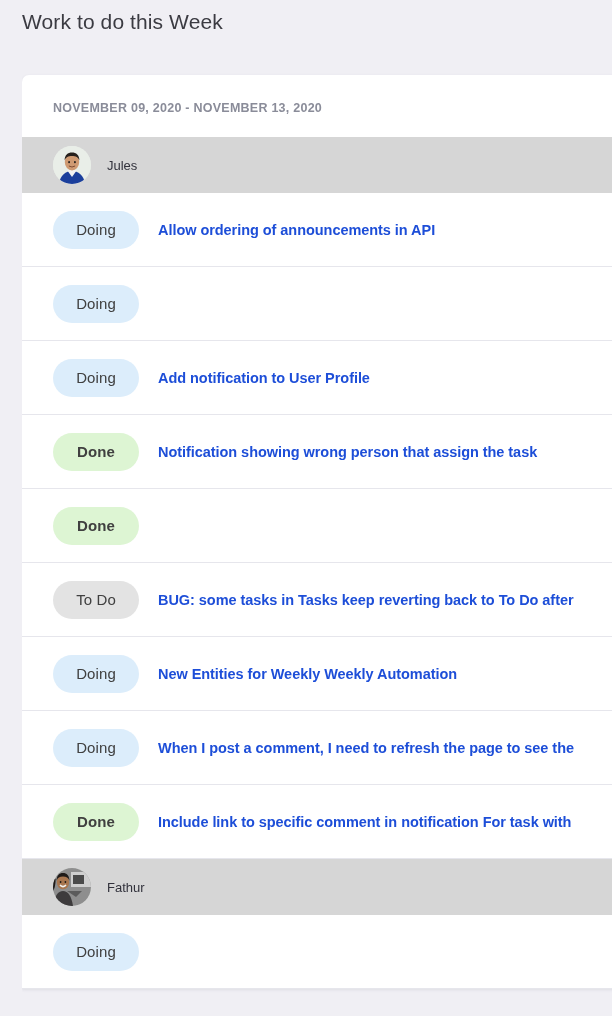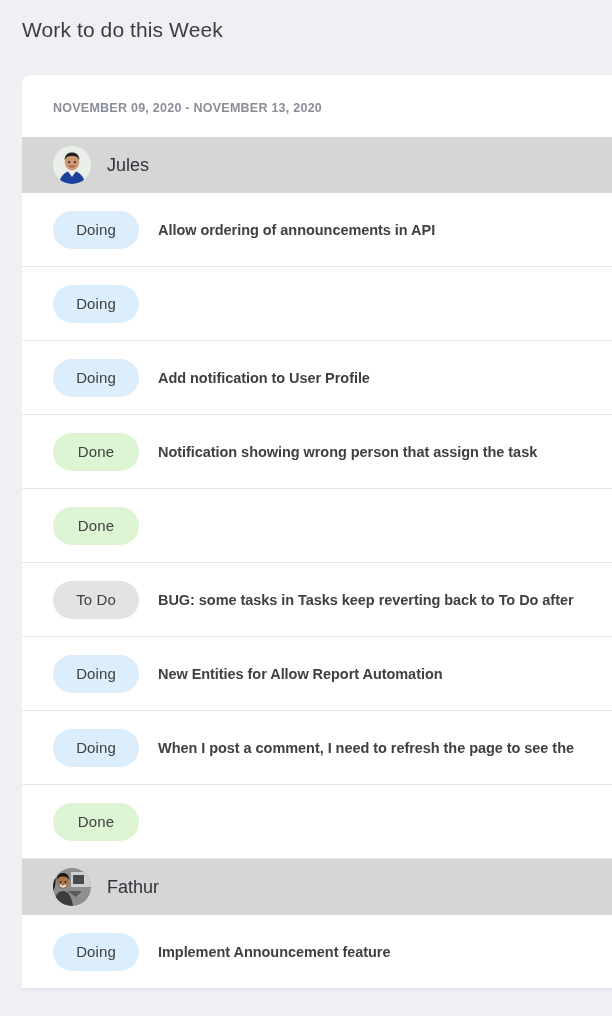--- a/index.html
+++ b/index.html
@@ -20,21 +20,21 @@
     position: relative;
     width: 612px;
     height: 1016px;
     overflow: hidden;
   }
 
   
   .page-title {
     position: absolute;
     left: 22px;
-    top: 16px;
+    top: 8px;
     font-size: 21px;
     font-weight: 400;
     color: #3b3b42;
     letter-spacing: 0.1px;
     line-height: 28px;
     white-space: nowrap;
   }
 
   
   .card {
@@ -73,21 +73,21 @@
     flex: 0 0 38px;
     overflow: hidden;
     position: relative;
     background: #e7ece7;
   }
 
   .avatar svg { display: block; width: 38px; height: 38px; }
 
   .user-name {
     margin-left: 16px;
-    font-size: 18px;
+    font-size: 13px;
     font-weight: 400;
     color: #32323c;
     white-space: nowrap;
   }
 
   
   .task-row {
     display: flex;
     align-items: center;
     height: 74px;
@@ -108,28 +108,28 @@
     justify-content: center;
     font-size: 15px;
     font-weight: 400;
     color: #404040;
     letter-spacing: 0.1px;
     padding: 0 12px;
     white-space: nowrap;
   }
 
   .badge.doing { background: #dcedfb; }
-  .badge.done  { background: #ddf5d3; }
+  .badge.done  { background: #ddf5d3; font-weight: bold; }
   .badge.todo  { background: #e3e3e3; }
 
   .task-title {
     margin-left: 19px;
     font-size: 14.5px;
     font-weight: 700;
-    color: #404040;
+    color: #1d4ed8;
     white-space: nowrap;
     letter-spacing: -0.05px;
   }
 
   
   .gutter {
     position: absolute;
     left: 0;
     top: 0;
     width: 22px;
@@ -180,28 +180,29 @@
         </div>
         <div class="task-row">
           <span class="badge done">Done</span>
         </div>
         <div class="task-row">
           <span class="badge todo">To Do</span>
           <span class="task-title">BUG: some tasks in Tasks keep reverting back to To Do after</span>
         </div>
         <div class="task-row">
           <span class="badge doing">Doing</span>
-          <span class="task-title">New Entities for Allow Report Automation</span>
+          <span class="task-title">New Entities for Weekly Weekly Automation</span>
         </div>
         <div class="task-row">
           <span class="badge doing">Doing</span>
           <span class="task-title">When I post a comment, I need to refresh the page to see the</span>
         </div>
         <div class="task-row">
           <span class="badge done">Done</span>
+          <span class="task-title">Include link to specific comment in notification For task with</span>
         </div>
         <div class="user-row">
           <div class="avatar">
             <svg viewBox="0 0 38 38" xmlns="http://www.w3.org/2000/svg">
               <rect width="38" height="38" fill="#8e8e8e"></rect>
               <rect x="18" y="4" width="20" height="15" fill="#cfcfcf"></rect>
               <rect x="20" y="7" width="11" height="9" fill="#4a4a4a"></rect>
               <path d="M0 38c1.5-10 5-15 10-15s8.5 5 10 15z" fill="#3d3b3c"></path>
               <ellipse cx="10" cy="14" rx="6.2" ry="7.3" fill="#a8764f"></ellipse>
               <path d="M3.6 12.8C3.6 7.6 6.2 5 10 5s6.4 2.6 6.4 7.8c-0.9-3-3-4.2-6.4-4.2S4.5 9.8 3.6 12.8z" fill="#1e1a18"></path>
@@ -209,19 +210,18 @@
               <ellipse cx="7.6" cy="14" rx="0.85" ry="1" fill="#1d1a18"></ellipse>
               <ellipse cx="12.4" cy="14" rx="0.85" ry="1" fill="#1d1a18"></ellipse>
               <path d="M7.4 17.4q2.6 2.4 5.2 0" stroke="#f3f3f3" stroke-width="1.5" fill="none" stroke-linecap="round"></path>
               <path d="M14 23l9 6 6-6z" fill="#5b5b5b"></path>
             </svg>
           </div>
           <span class="user-name">Fathur</span>
         </div>
         <div class="task-row">
           <span class="badge doing">Doing</span>
-          <span class="task-title">Implement Announcement feature</span>
         </div>
       </div>
   </div>
 
   <div class="gutter"></div>
 </div>
 
 </body></html>

